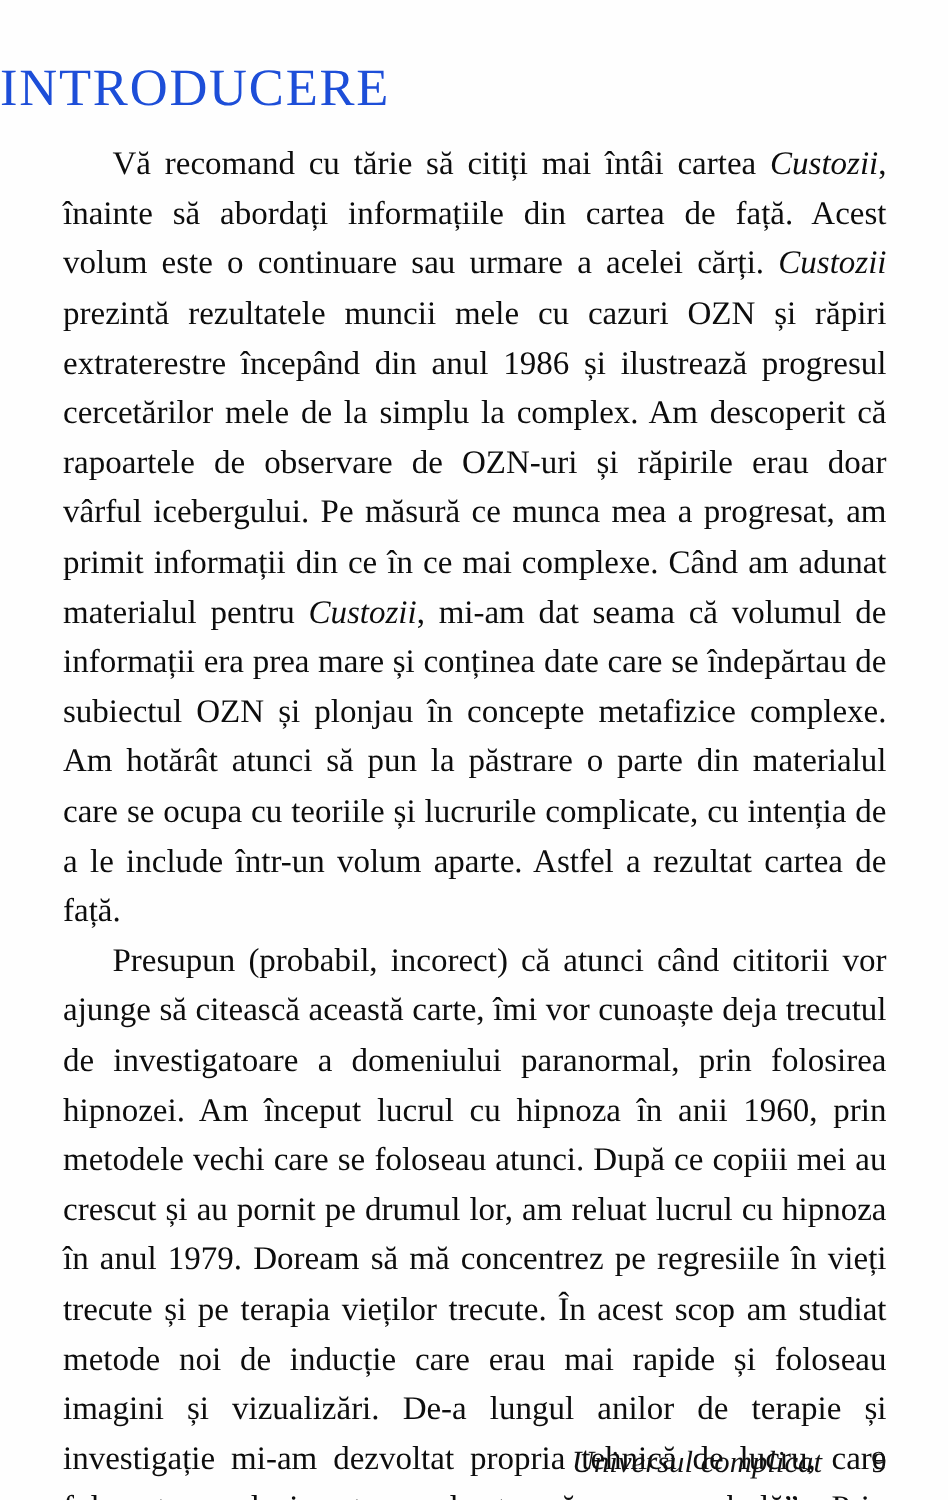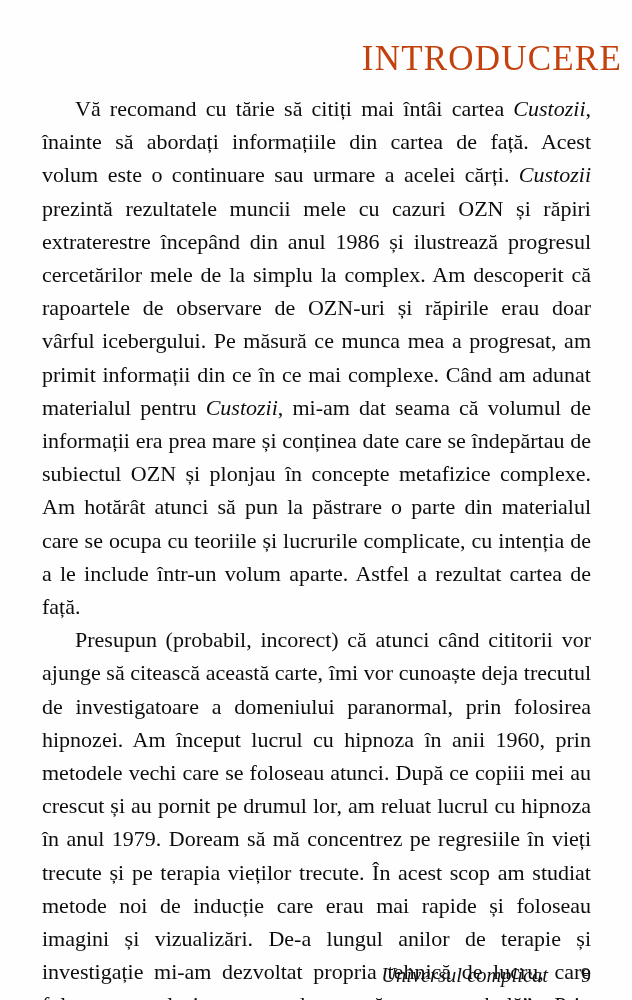--- a/index.html
+++ b/index.html
@@ -24,26 +24,26 @@
     width: 632px;
     height: 1000px;
     background: #fefefe;
   }
 
   .chapter-title {
     position: absolute;
     left: 0;
     top: 14px;
     width: 622px;
-    text-align: right;
+    text-align: left;
     font-size: 35px;
     letter-spacing: 1.2px;
     font-weight: normal;
     line-height: 44px;
-    color: #c2410c;
+    color: #1d4ed8;
   }
 
   .body-block {
     position: absolute;
     left: 42px;
     top: 92px;
     width: 549px;
   }
 
   .para {

